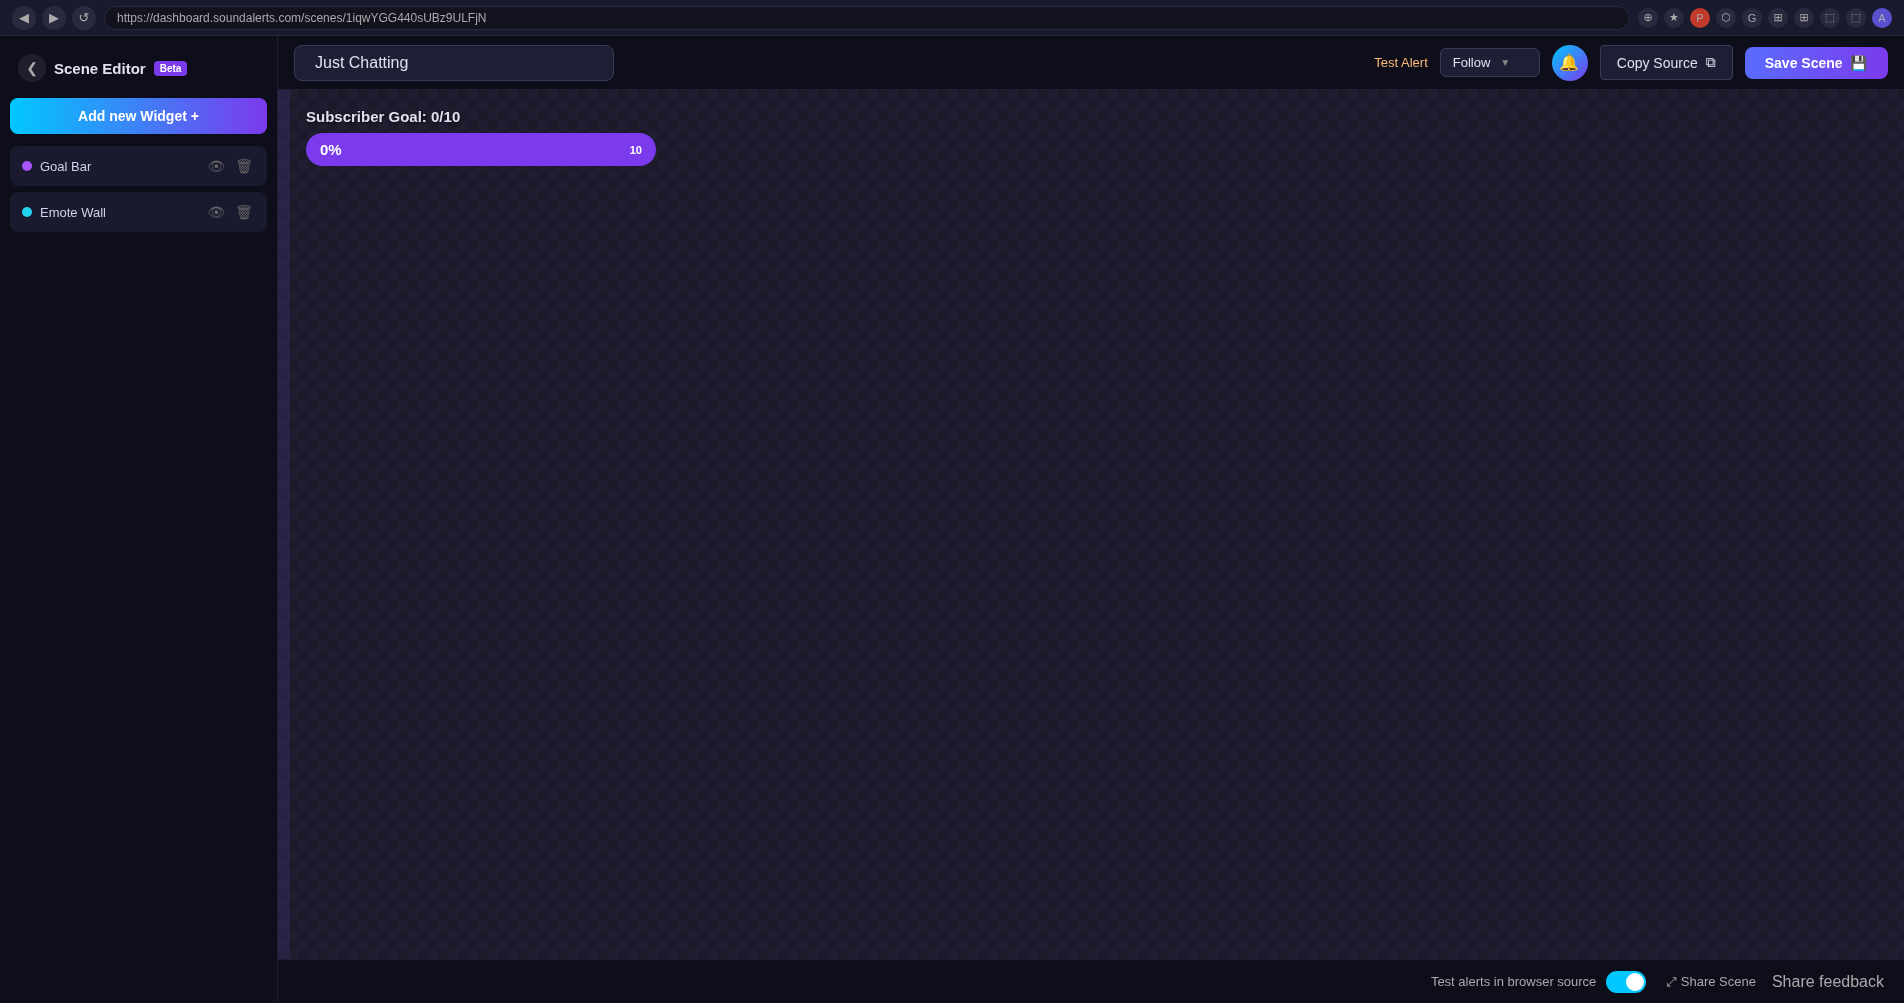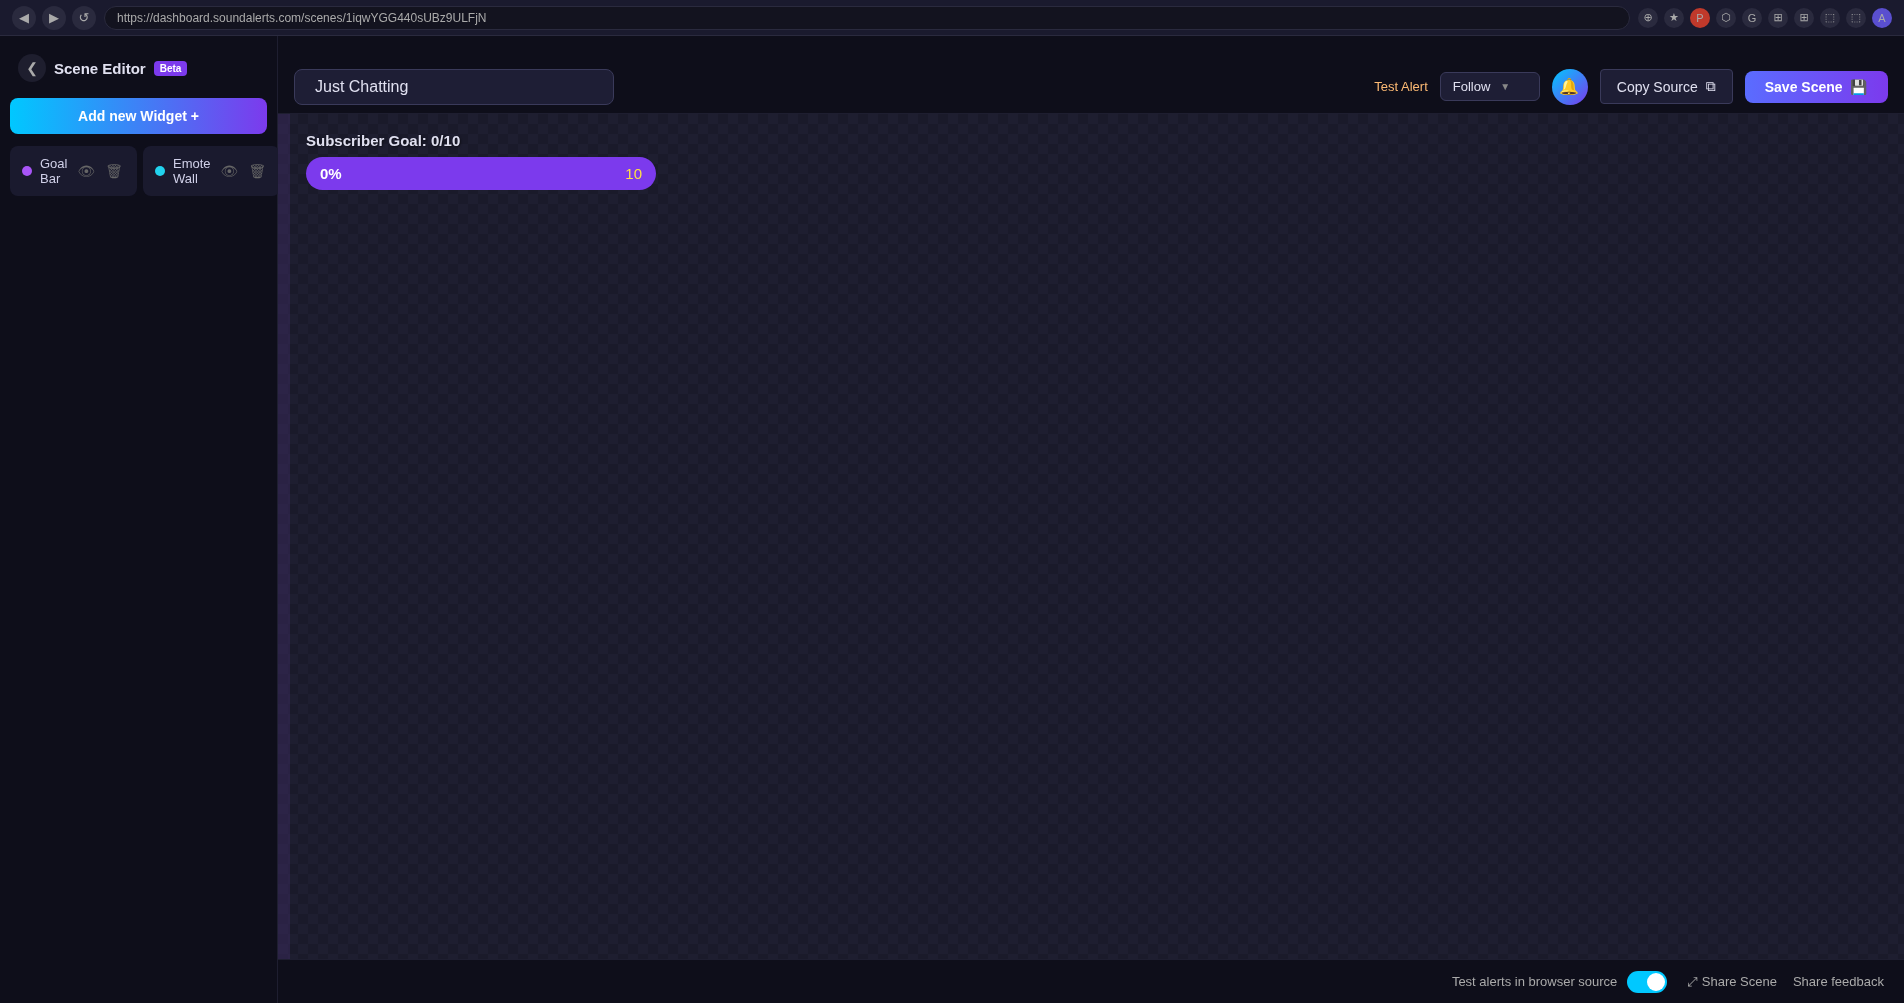--- a/index.html
+++ b/index.html
@@ -137,20 +137,21 @@
       font-weight: 600;
       padding: 10px 16px;
       cursor: pointer;
       display: flex;
       align-items: center;
       justify-content: center;
       gap: 6px;
     }
     .widget-list {
       display: flex;
+      flex-direction: column;
       gap: 6px;
     }
     .widget-item {
       display: flex;
       align-items: center;
       padding: 10px 12px;
       background: #1a1a2e;
       border-radius: 8px;
       cursor: pointer;
       gap: 8px;
@@ -184,21 +185,20 @@
       justify-content: center;
     }
 
     
     .main-content {
       flex: 1;
       display: flex;
       flex-direction: column;
       background: #12121e;
       overflow: hidden;
-      margin-top: 24px;
     }
     .toolbar {
       height: 54px;
       background: #0e0e1a;
       border-bottom: 1px solid #1e1e30;
       display: flex;
       align-items: center;
       padding: 0 16px;
       gap: 12px;
       flex-shrink: 0;
@@ -333,23 +333,23 @@
       border-radius: 30px;
     }
     .goal-percent {
       font-size: 15px;
       font-weight: 700;
       color: #fff;
       position: relative;
       z-index: 1;
     }
     .goal-count {
-      font-size: 15px;
-      font-weight: 400;
-      color: #fde047;
+      font-size: 11px;
+      font-weight: 700;
+      color: #ffffff;
       position: relative;
       z-index: 1;
     }
 
     
     .bottom-bar {
       height: 44px;
       background: #0e0e1a;
       border-top: 1px solid #1e1e30;
       display: flex;
@@ -390,21 +390,21 @@
       cursor: pointer;
       display: flex;
       align-items: center;
       gap: 4px;
       margin-right: 16px;
     }
     .share-feedback-btn {
       background: none;
       border: none;
       color: #aaa;
-      font-size: 13px;
+      font-size: 16px;
       cursor: pointer;
     }
   </style>
 </head>
 <body>
 
 <div class="browser-bar">
   <div class="browser-nav-btns">
     <button class="browser-nav-btn">◀</button>
     <button class="browser-nav-btn">▶</button>

